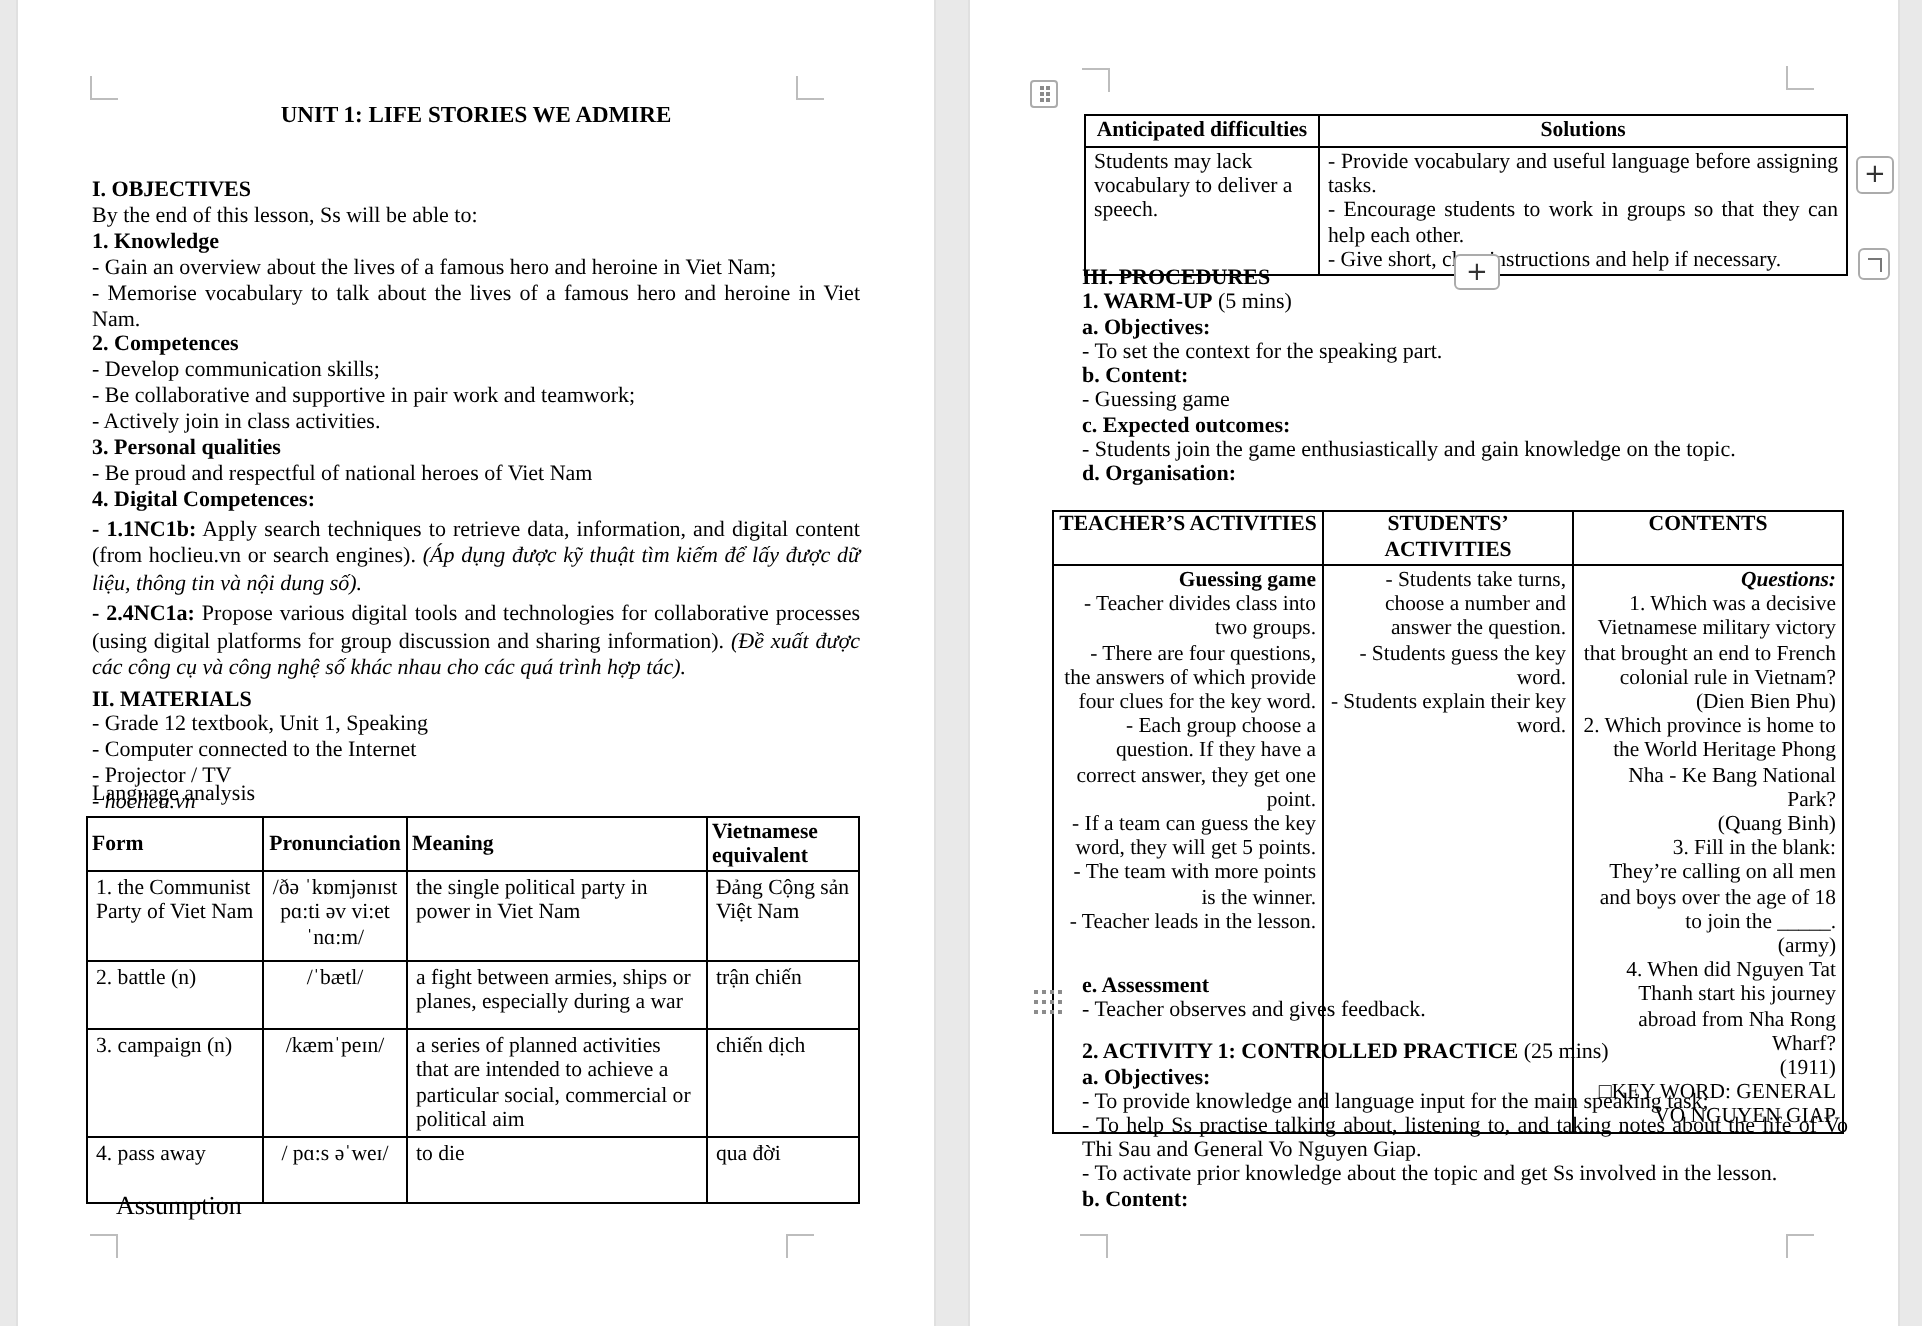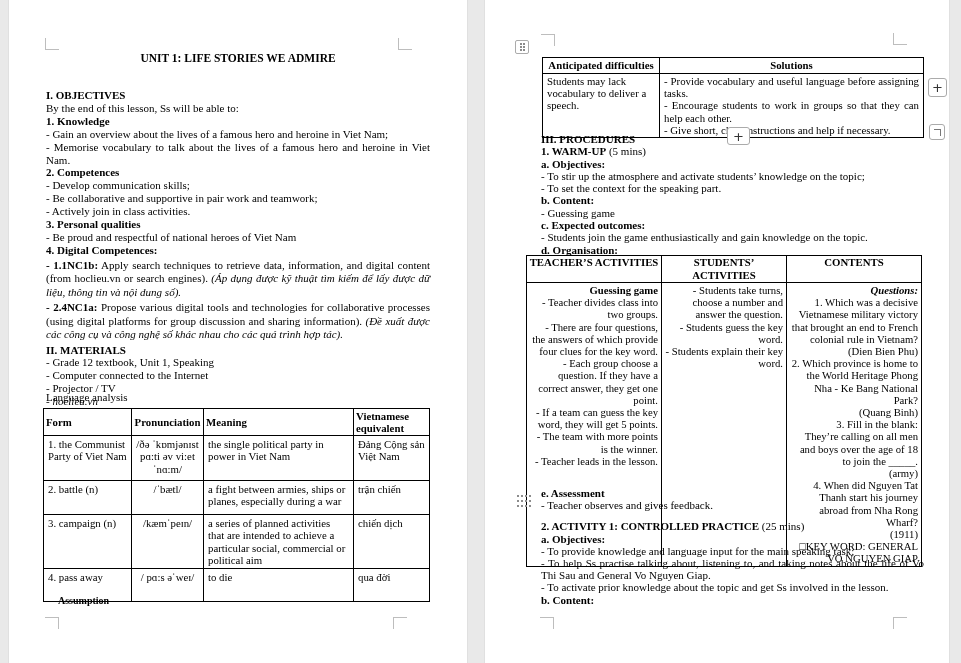--- a/index.html
+++ b/index.html
@@ -16,21 +16,21 @@
   .s-i{font-style:italic}
   .s-bi{font-weight:bold;font-style:italic}
   .para.sp{margin:2.5px 0;line-height:13.2px;}
   .para.gap-top{margin-top:9px;}
 
   .l-titles{position:absolute;top:51px;left:37px;width:384px;text-align:center;
             font-weight:bold;font-size:11.5px;line-height:14px;}
   .l-body{position:absolute;top:89px;left:37px;width:384px;}
   .l-langlabel{position:absolute;top:391px;left:37px;font-weight:normal;font-size:11px;}
   .l-table{position:absolute;top:408px;left:34px;width:386px;}
-  .l-assume{position:absolute;top:595px;left:49px;font-weight:bold;font-size:10px;text-align:center;}
+  .l-assume{position:absolute;top:595px;left:49px;font-weight:normal;font-size:13px;text-align:center;}
 
   table{border-collapse:collapse;width:100%;table-layout:fixed;}
   th,td{border:1px solid #000;vertical-align:top;}
 
   
   .lang-table th{font-size:10.8px;font-weight:bold;text-align:left;vertical-align:middle;padding:1px 2px;line-height:12px;}
   .lang-table td{font-size:10.8px;line-height:12.3px;padding:2px 4px;}
   .lang-table .c-form{width:88px;}
   .lang-table .c-pron{width:72px;text-align:center;padding:2px 1px;}
   .lang-table .c-meaning{width:150px;}
@@ -171,21 +171,20 @@
             </div>
         </td>
       </tr>
     </tbody>
   </table>
 
   <div class="r-top">
       <p class="para"><span class="s-b">III. PROCEDURES</span></p>
       <p class="para"><span class="s-b">1. WARM-UP</span><span> (5 mins)</span></p>
       <p class="para"><span class="s-b">a. Objectives:</span></p>
-      <p class="para"><span>- To stir up the atmosphere and activate students’ knowledge on the topic;</span></p>
       <p class="para"><span>- To set the context for the speaking part.</span></p>
       <p class="para"><span class="s-b">b. Content:</span></p>
       <p class="para"><span>- Guessing game</span></p>
       <p class="para"><span class="s-b">c. Expected outcomes:</span></p>
       <p class="para"><span>- Students join the game enthusiastically and gain knowledge on the topic.</span></p>
       <p class="para"><span class="s-b">d. Organisation:</span></p>
     </div>
 
   <table class="act-table r-bigtable">
     <thead>

